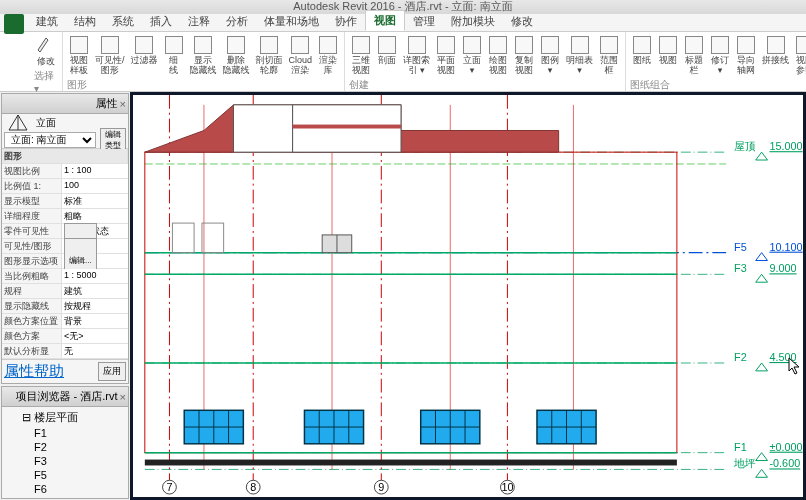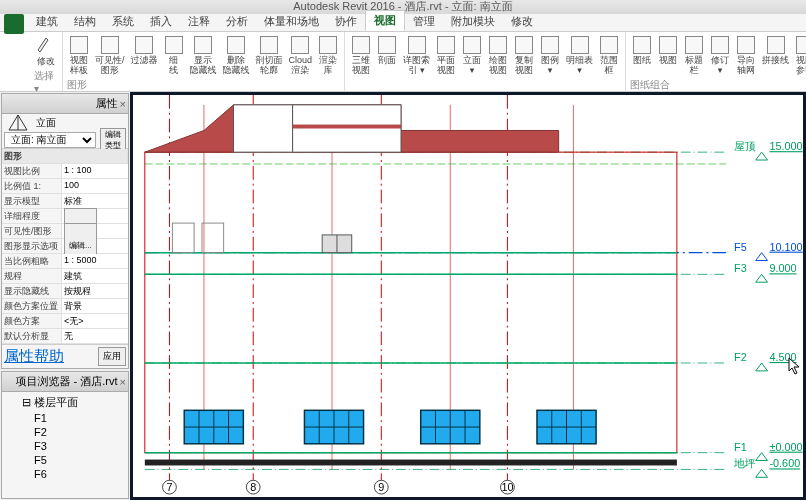--- a/index.html
+++ b/index.html
@@ -154,20 +154,21 @@
           </div>
           <div class="rbtn">
             <div class="ricn"></div>
             <div class="rlbl">明细表<br>▾</div>
           </div>
           <div class="rbtn">
             <div class="ricn"></div>
             <div class="rlbl">范围<br>框</div>
           </div>
         </div>
+        <div class="glbl">创建</div>
       </div>
       <div class="rgrp">
         <div class="btns">
           <div class="rbtn">
             <div class="ricn"></div>
             <div class="rlbl">图纸</div>
           </div>
           <div class="rbtn">
             <div class="ricn"></div>
             <div class="rlbl">视图</div>
@@ -230,20 +231,24 @@
             <div class="gk">比例值 1:</div>
             <div class="gv">100</div>
           </div>
           <div class="gr">
             <div class="gk">显示模型</div>
             <div class="gv">标准</div>
           </div>
           <div class="gr">
             <div class="gk">详细程度</div>
             <div class="gv">粗略</div>
+          </div>
+          <div class="gr">
+            <div class="gk">零件可见性</div>
+            <div class="gv">显示原状态</div>
           </div>
           <div class="gr">
             <div class="gk">可见性/图形替换</div>
             <div class="gv"><span class="minib">编辑...</span></div>
           </div>
           <div class="gr">
             <div class="gk">图形显示选项</div>
             <div class="gv"><span class="minib">编辑...</span></div>
           </div>
           <div class="gr">

